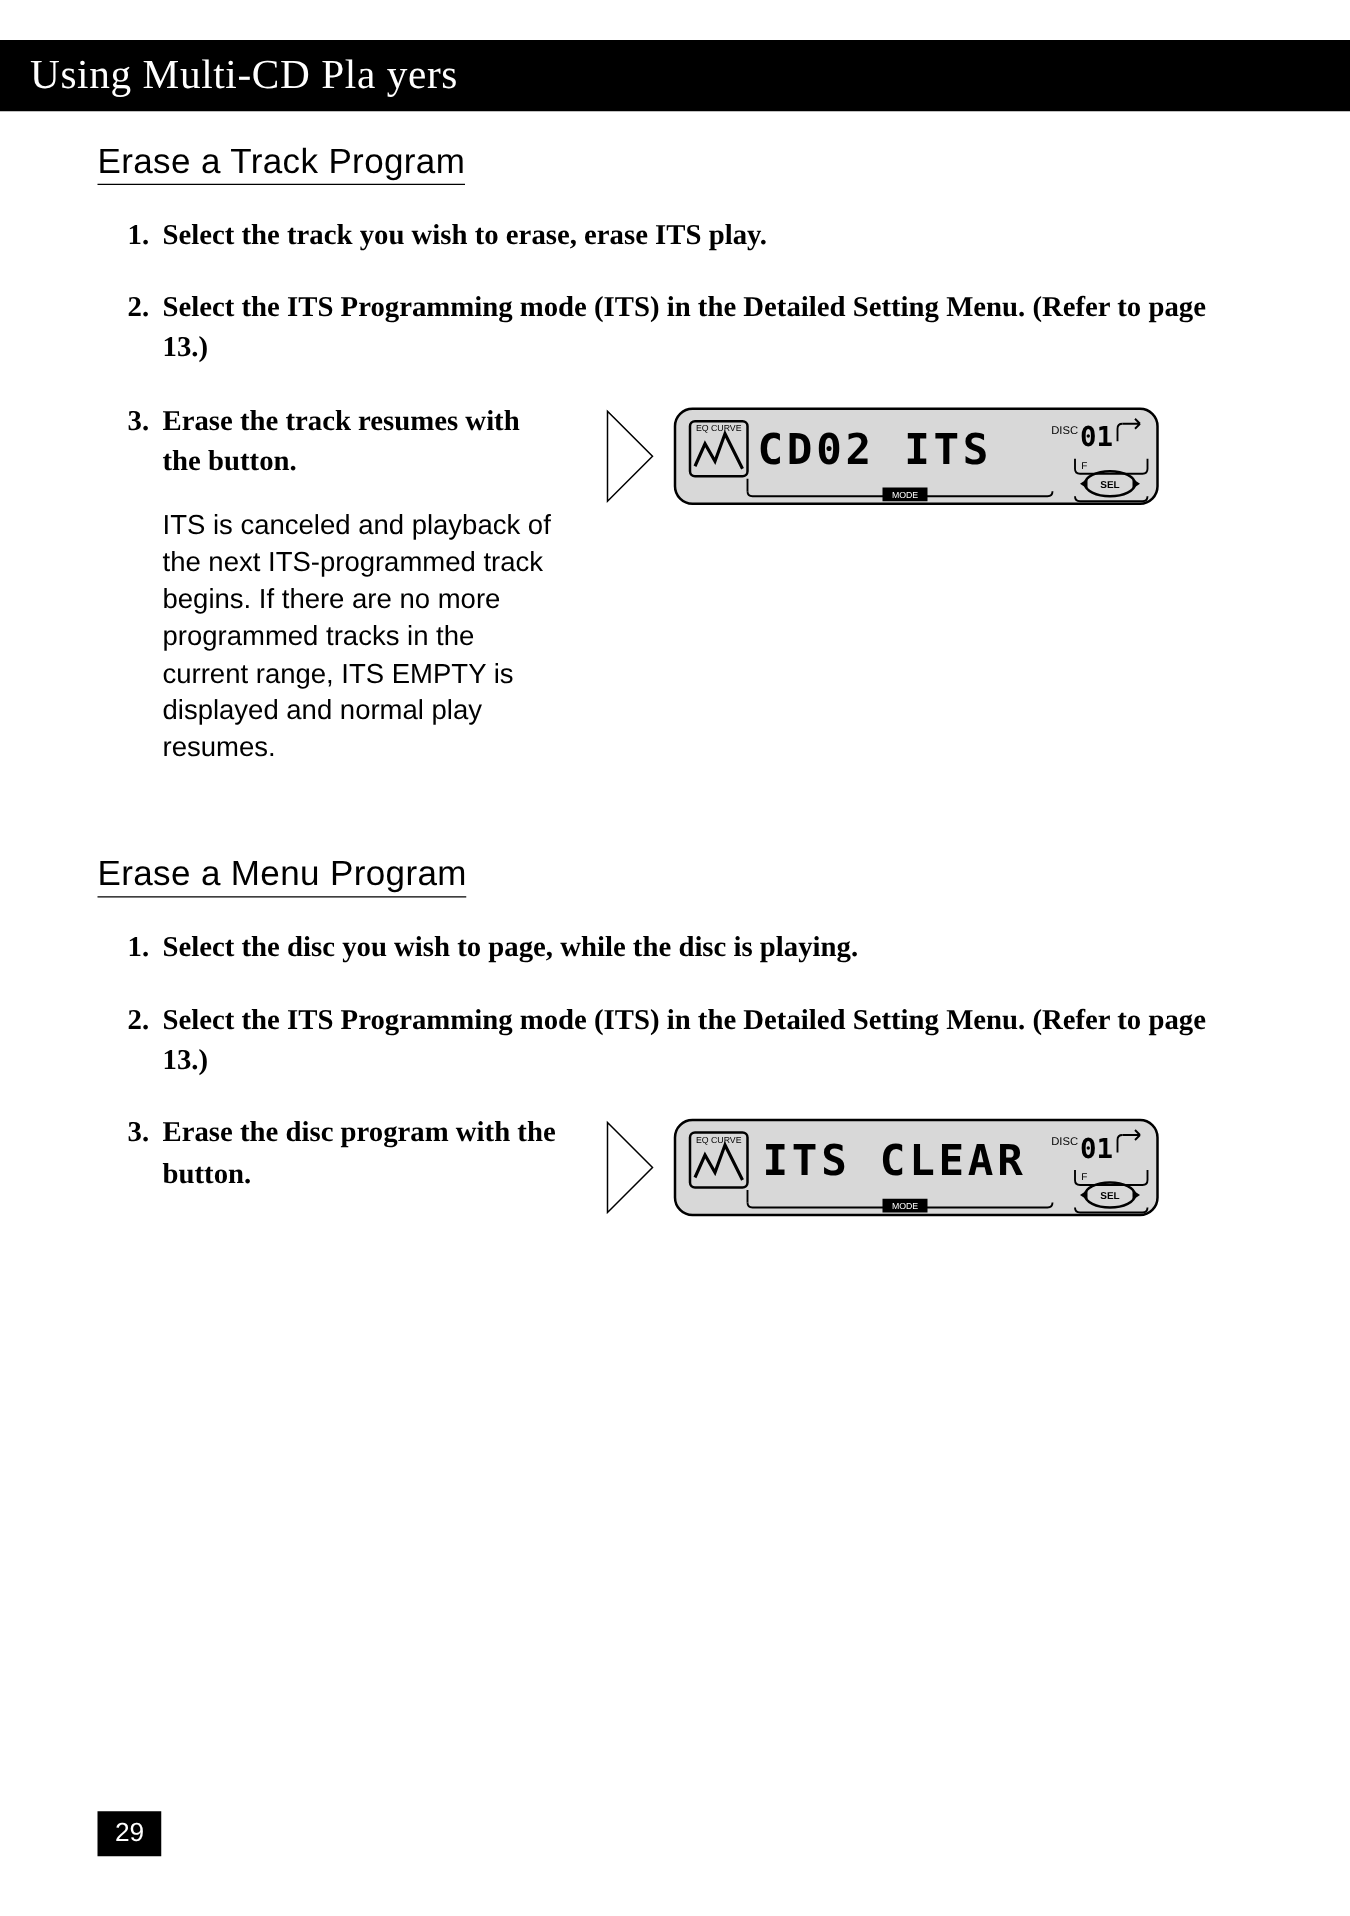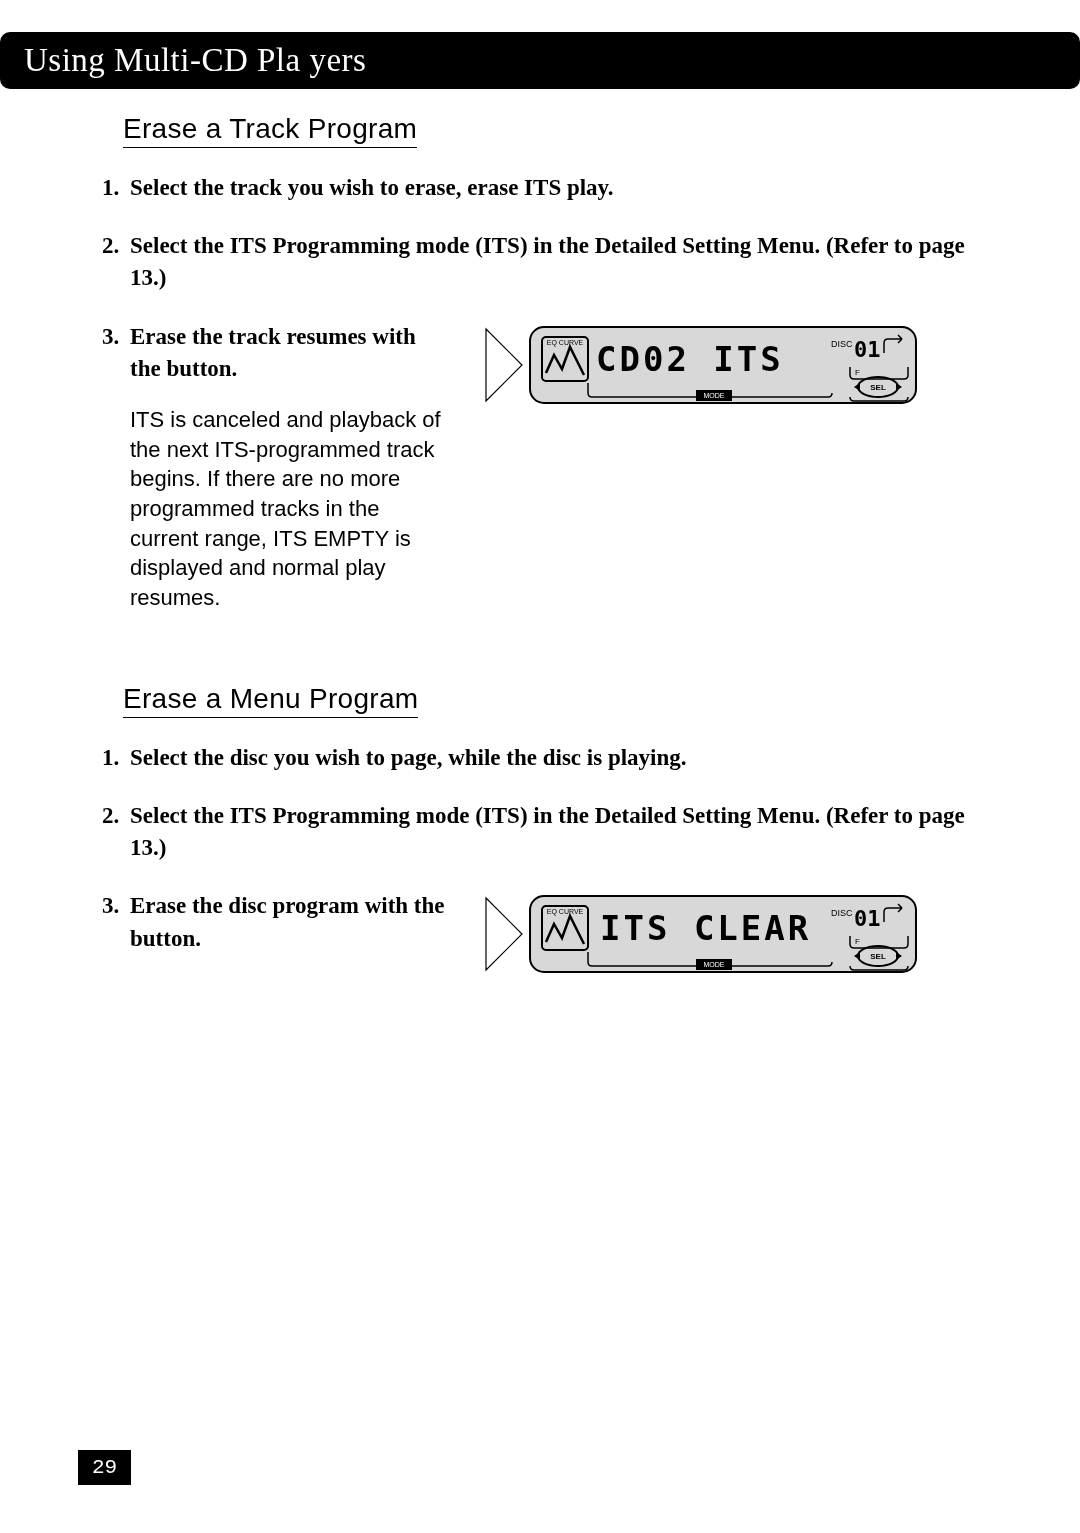--- a/index.html
+++ b/index.html
@@ -12,35 +12,33 @@
       color: #000;
     }
     .title-bar {
       background: #000;
       color: #fff;
       padding: 10px 24px;
       font-family: "Times New Roman", serif;
       font-size: 33px;
       letter-spacing: 0.5px;
       margin: 32px 0 24px 0;
-      border-radius: 10px;
     }
     .content {
       padding: 0 78px 0 78px;
     }
     .subsection-heading {
       font-family: Arial, Helvetica, sans-serif;
       font-size: 28px;
       font-weight: 400;
       border-bottom: 1.5px solid #000;
       display: inline-block;
       padding-bottom: 2px;
       margin-bottom: 24px;
       letter-spacing: 0.3px;
-      margin-left: 45px;
     }
     .step-list {
       list-style: none;
       margin-left: 24px;
     }
     .step-item {
       margin-bottom: 26px;
     }
     .step-line {
       font-family: "Times New Roman", serif;
@@ -68,41 +66,41 @@
       gap: 30px;
       align-items: flex-start;
     }
     .step-with-display .text-col {
       flex: 0 0 350px;
     }
     .display-col {
       flex: 1;
       display: flex;
       align-items: flex-start;
-      gap: 2px;
+      gap: 12px;
       padding-top: 4px;
     }
     .triangle-btn {
       width: 44px;
       height: 80px;
     }
     .lcd-screen {
       width: 390px;
       height: 80px;
     }
     .section-gap {
       margin-top: 70px;
     }
     .page-number-box {
       position: absolute;
       bottom: 48px;
       left: 78px;
       background: #000;
       color: #fff;
-      font-family: Liberation Mono, monospace;
+      font-family: Liberation Sans, sans-serif;
       font-size: 21px;
       padding: 6px 14px;
       min-width: 48px;
       text-align: right;
     }
   </style>
 </head>
 <body>
 
 <div class="title-bar">

